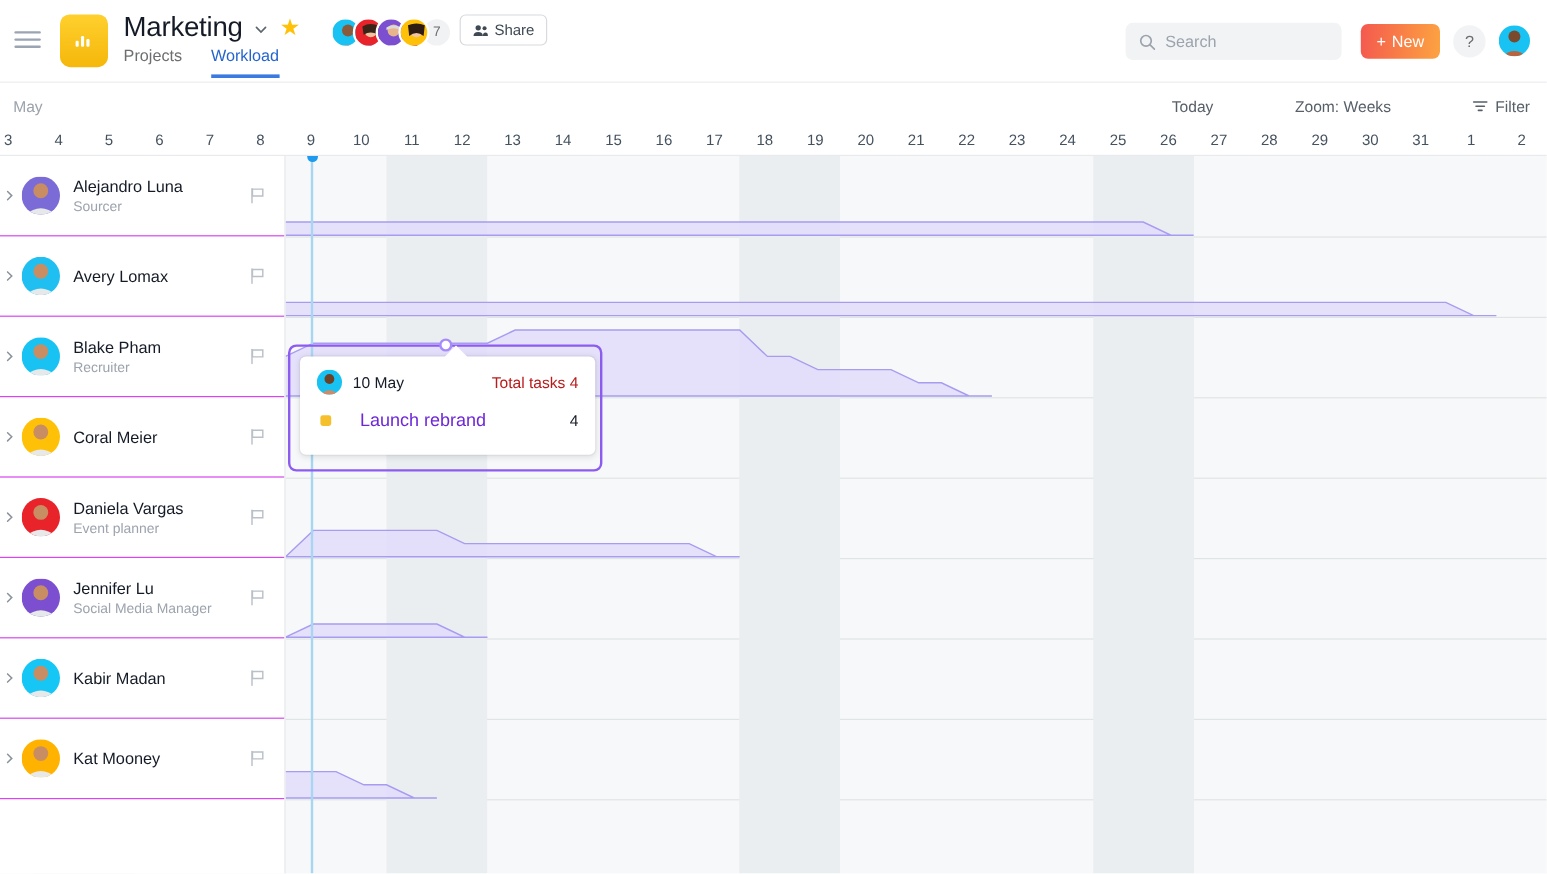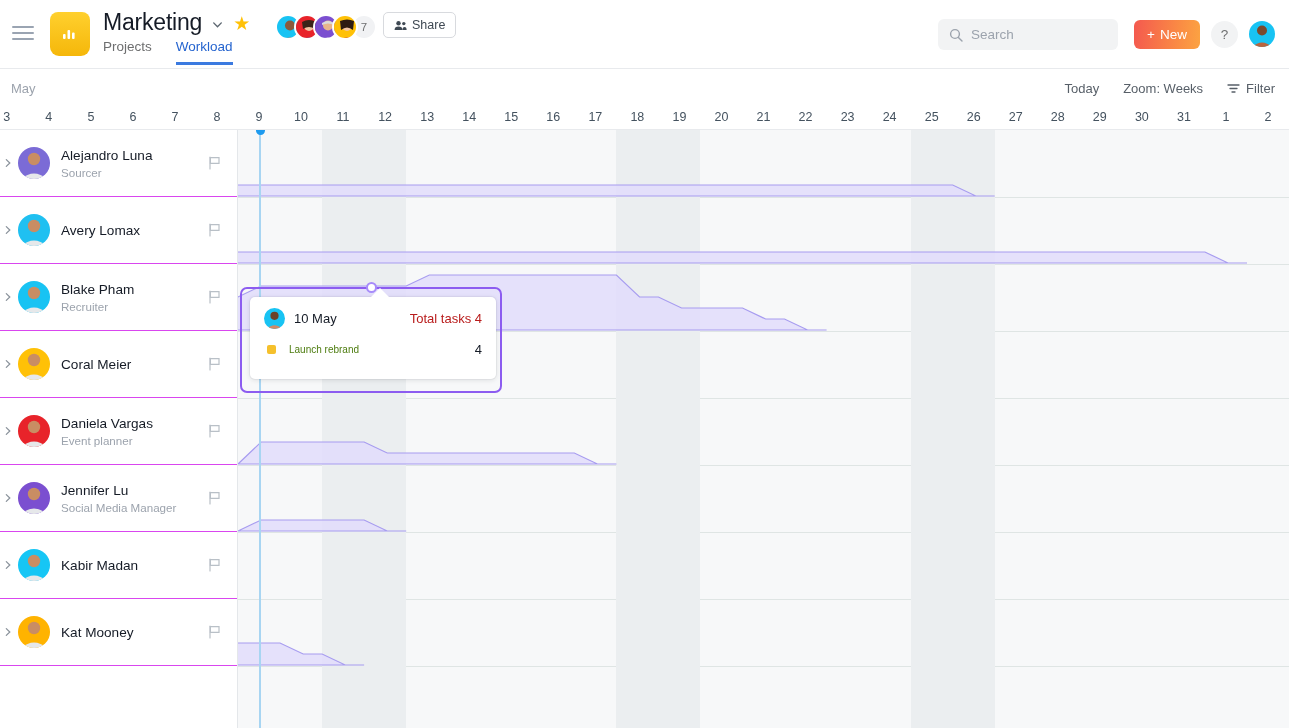--- a/index.html
+++ b/index.html
@@ -103,21 +103,21 @@
 
   
   .toolbar {
     position: absolute; top: 69px; left: 0; width: 1289px; height: 38px;
     background: #fff; display: flex; align-items: center;
   }
   .month-label { position: absolute; left: 11px; font-size: 13px; color: #9ca3ad; }
   .tool-right { position: absolute; right: 14px; display: flex; align-items: center; gap: 24px; }
   .tool-item {
     font-size: 13px; color: #575f68; cursor: pointer;
-    display: flex; align-items: center; gap: 6px;
+    display: flex; align-items: center; gap: 6px; margin-left: 44px;
   }
 
   
   .ruler {
     position: absolute; top: 107px; left: 0; width: 1289px; height: 23px;
     background: #fff; border-bottom: 1px solid #e8eaed;
   }
   .ruler .day {
     position: absolute; top: 0; height: 23px; line-height: 20px;
     font-size: 12.5px; color: #44525f; text-align: center;
@@ -186,21 +186,21 @@
   .tip-handle {
     position: absolute; left: 124px; top: -7px; width: 11px; height: 11px;
     border-radius: 50%; background: #fff; border: 2px solid #a78bfa; z-index: 31;
   }
   .tip-r1 { display: flex; align-items: center; }
   .tip-av { width: 21px; height: 21px; border-radius: 50%; overflow: hidden; flex: none; }
   .tip-date { font-size: 13px; color: #151b26; margin-left: 9px; }
   .tip-total { margin-left: auto; font-size: 13px; color: #b91c1c; }
   .tip-r2 { display: flex; align-items: center; margin-top: 13px; }
   .tip-sq { width: 9px; height: 9px; border-radius: 2px; background: #f5c02c; flex: none; margin-left: 3px;}
-  .tip-task { font-size: 10px; color: #4d7c0f; margin-left: 13px; }
+  .tip-task { font-size: 15px; color: #6d28d9; margin-left: 24px; }
   .tip-num { margin-left: auto; font-size: 13px; color: #151b26; }
 </style>
 </head>
 <body>
 
 <div class="app">
 
   <div class="topbar">
 
     <div class="hamburger">

